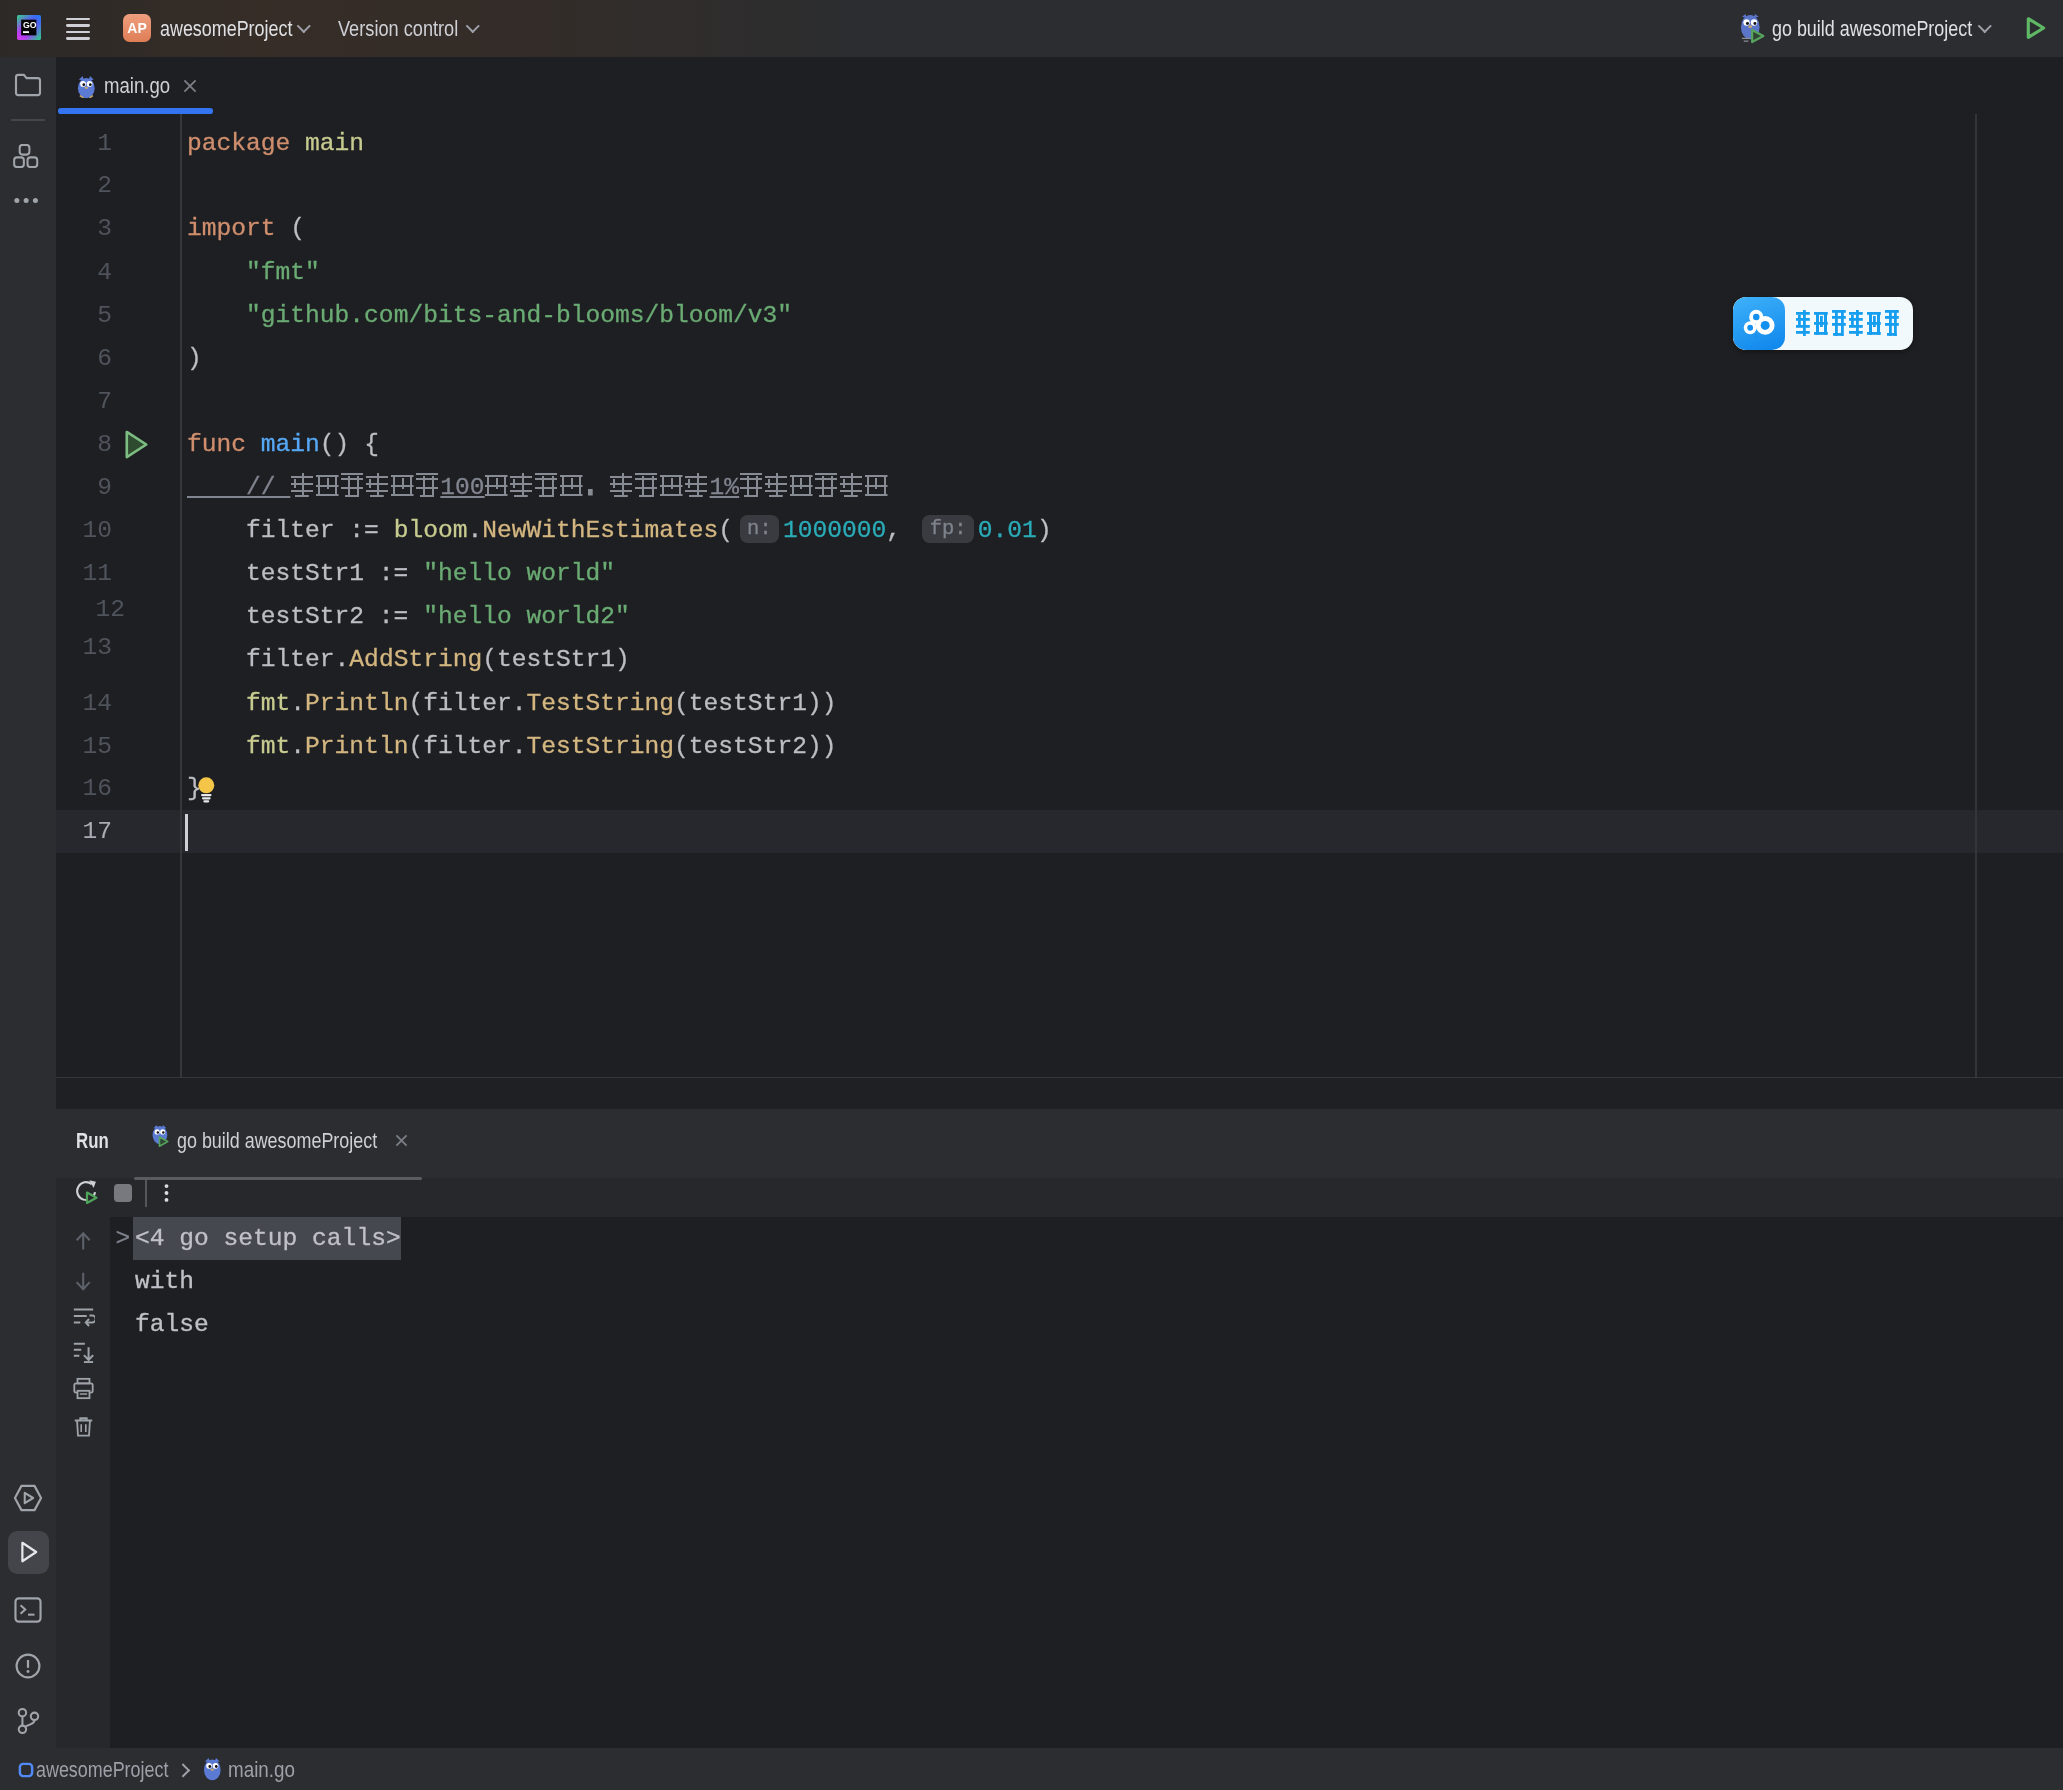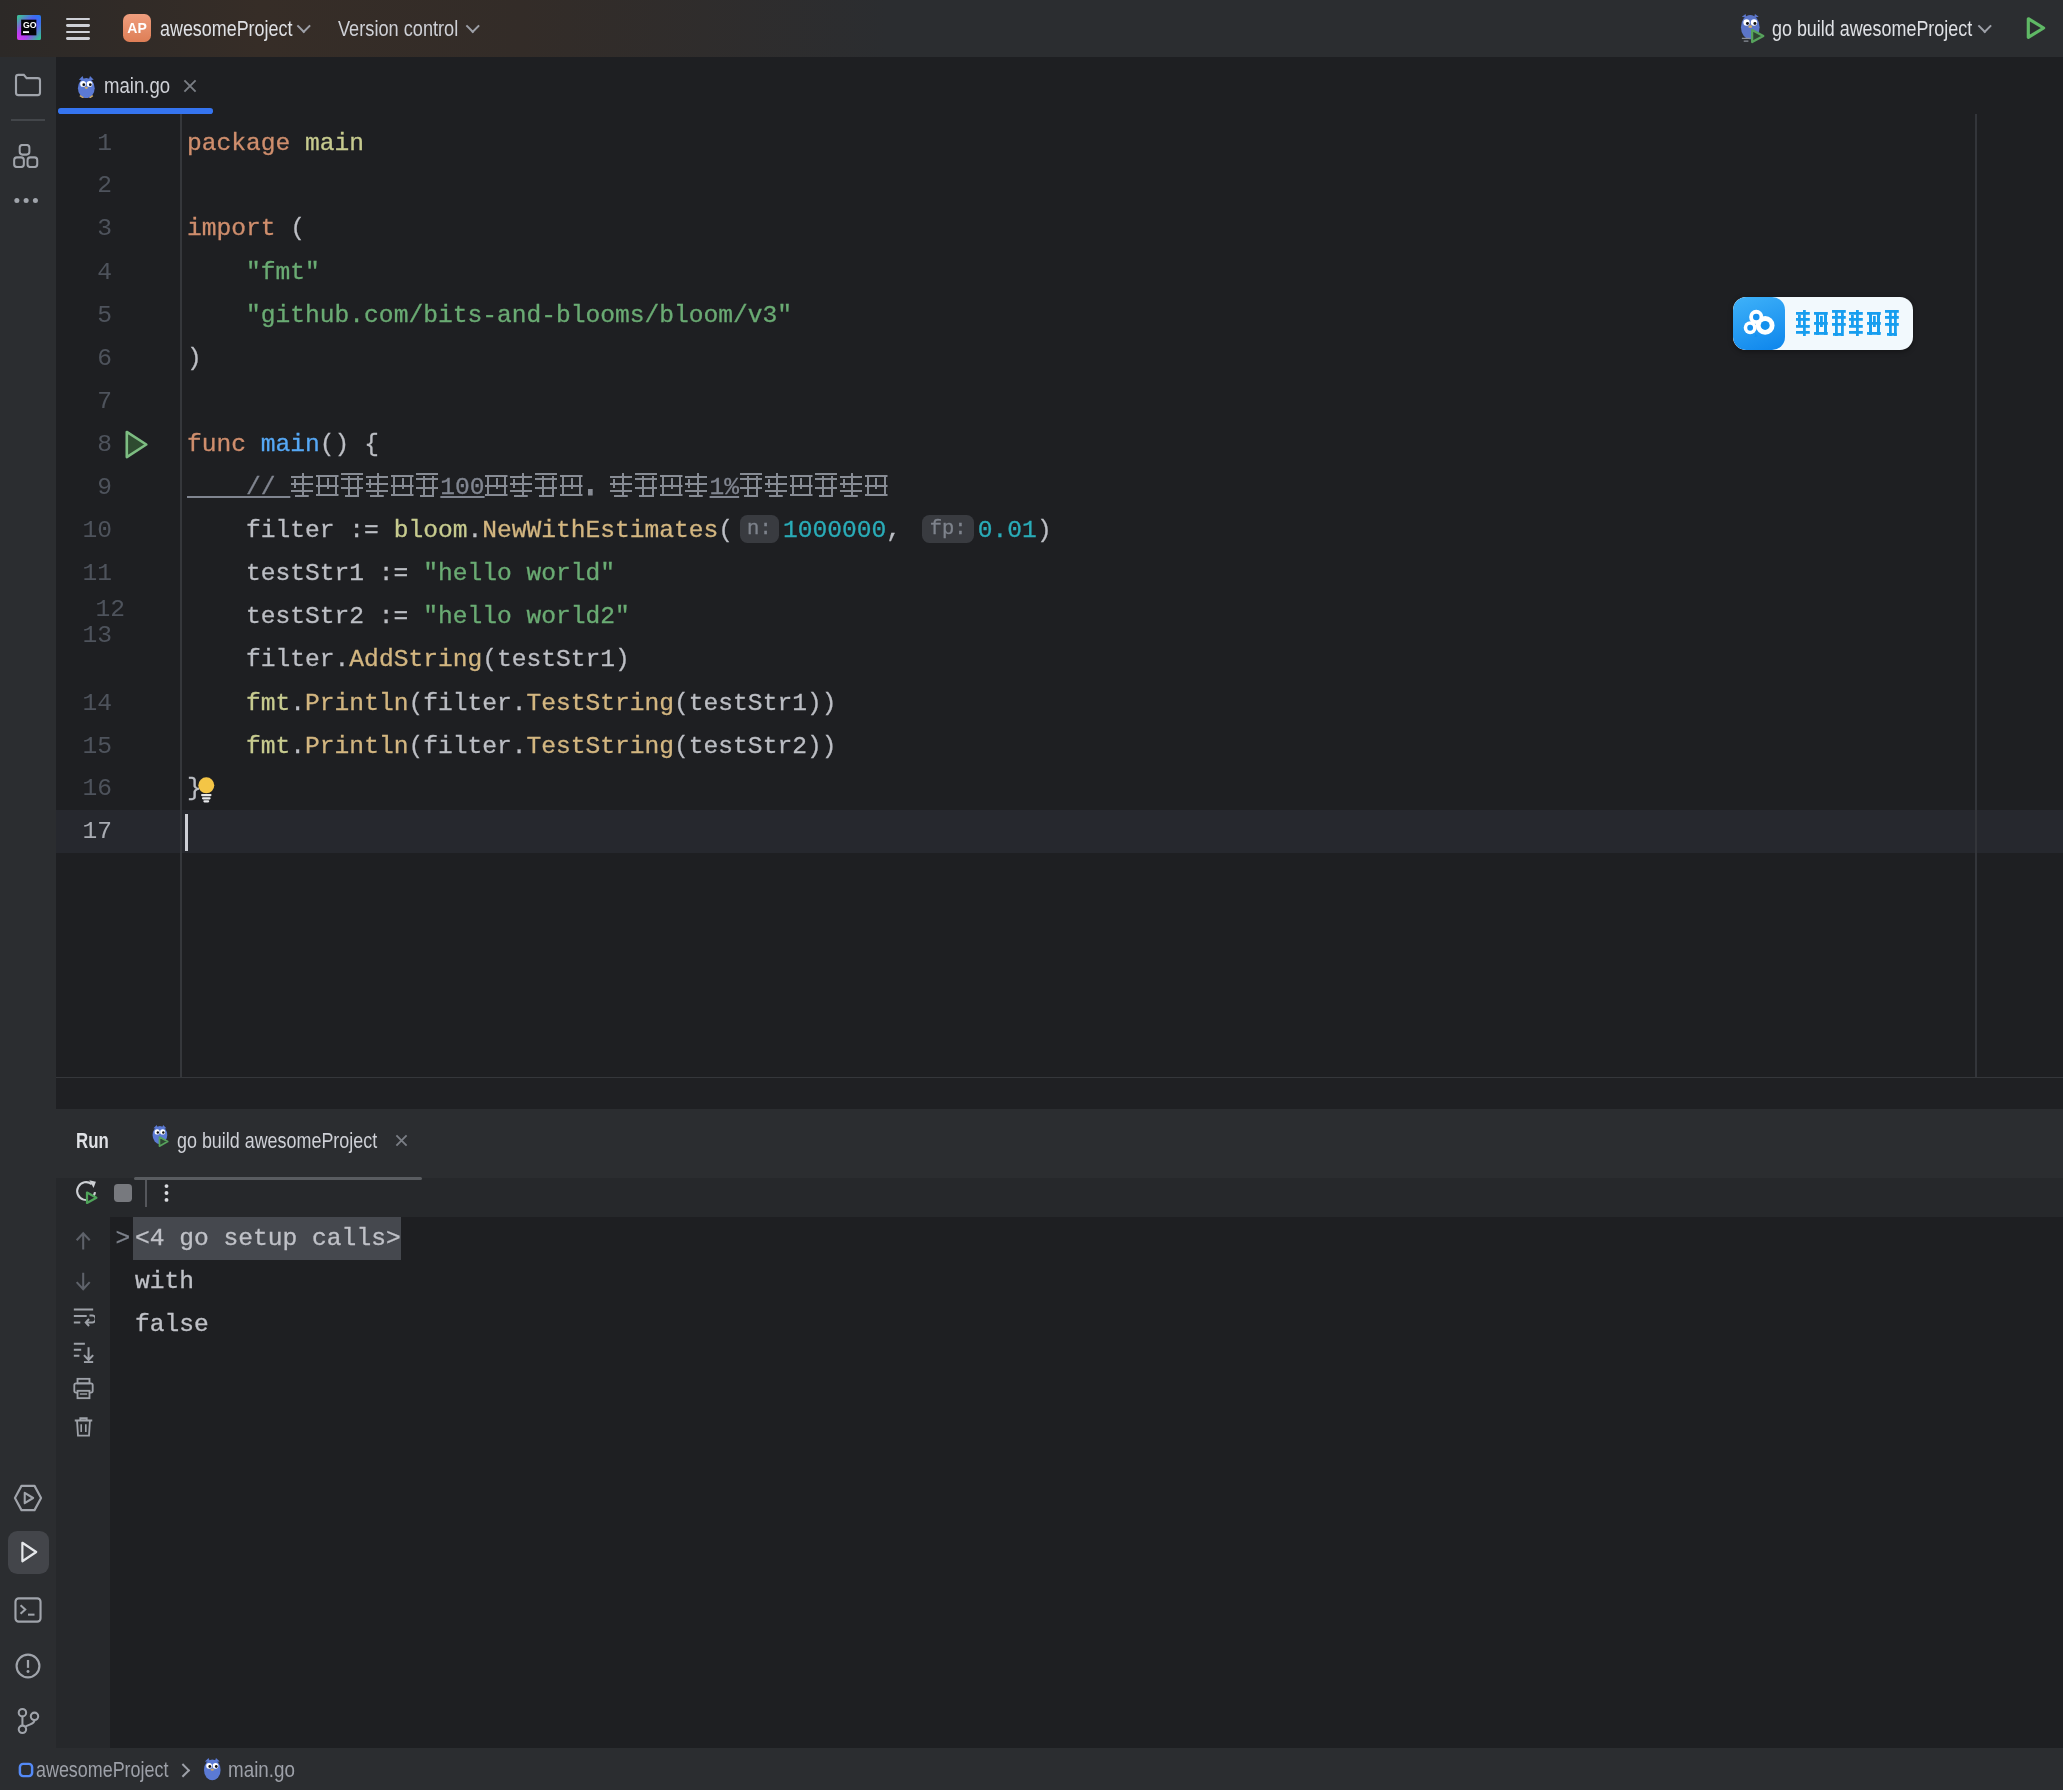--- a/index.html
+++ b/index.html
@@ -205,21 +205,21 @@
     <div class="ln" style="top:93px;">3</div>
     <div class="ln" style="top:137px;">4</div>
     <div class="ln" style="top:180px;">5</div>
     <div class="ln" style="top:223px;">6</div>
     <div class="ln" style="top:266px;">7</div>
     <div class="ln" style="top:309px;">8</div>
     <div class="ln" style="top:352px;">9</div>
     <div class="ln" style="top:395px;">10</div>
     <div class="ln" style="top:438px;">11</div>
     <div class="ln" style="top:474px;margin-left:13px;">12</div>
-    <div class="ln" style="top:500px;padding-left:10px;">13</div>
+    <div class="ln" style="top:512px;padding-left:10px;">13</div>
     <div class="ln" style="top:568px;">14</div>
     <div class="ln" style="top:611px;">15</div>
     <div class="ln" style="top:653px;">16</div>
     <div class="ln" style="top:696px; color:#A9ACB3;">17</div>
     <svg class="abs" style="left:68px; top:314px;" width="26" height="33" viewBox="0 0 28 35">
       <path d="M3 4 L24 17.5 L3 31 Z" fill="#2E4B30" stroke="#7DBD82" stroke-width="2.8" stroke-linejoin="round"></path>
     </svg>
     <div class="cl mono" style="top:7.5px;"><span class="kw">package</span> <span class="pkg">main</span></div>
     <div class="cl mono" style="top:93px;"><span class="kw">import</span> (</div>
     <div class="cl mono" style="top:137px;">    <span class="str">"fmt"</span></div>

